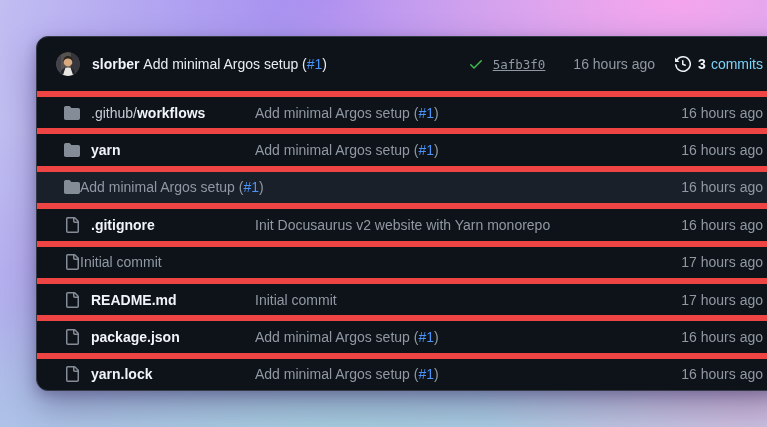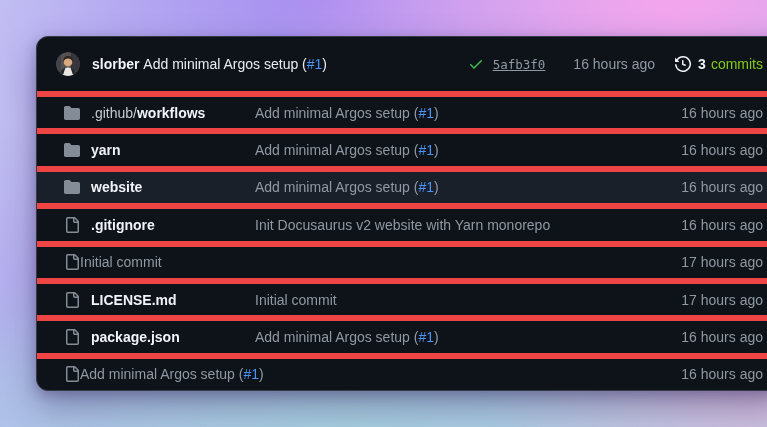--- a/index.html
+++ b/index.html
@@ -35,21 +35,21 @@
   .head-msg{margin-left:12px;white-space:nowrap;color:#e8edf3;}
   .author{font-weight:700;color:#f0f4fa;text-decoration:none;}
   .head-msg a.msg-link,.msg a.pr{color:#4a93f8;text-decoration:none;}
   .spacer{flex:1;}
   .hstat{display:flex;align-items:center;white-space:nowrap;}
   .check-ic{display:flex;width:16px;height:16px;color:#3fb950;margin-right:9px;}
   .hash{font-family:"DejaVu Sans Mono","Liberation Mono",monospace;font-size:12.5px;color:#9099a3;margin-right:28px;}
   .htime{color:#9099a3;margin-right:20px;}
   .hist-ic{display:flex;width:16px;height:16px;color:#eef2f7;margin-right:7px;}
   .ccount{font-weight:700;color:#f0f4fa;margin-right:5px;}
-  .clabel{color:#84cc16;}
+  .clabel{color:#7dd3fc;}
   .rows{flex:1;display:flex;flex-direction:column;}
   .row{
     flex:1;box-sizing:border-box;
     display:flex;align-items:center;
     padding:0 23px 0 27px;
     border-top:6px solid #ef4444;
     background:transparent;
   }
   .row.hl{background:#1a202a;}
   .icon{display:flex;width:16px;height:16px;color:#848d97;flex:0 0 16px;}
@@ -134,21 +134,20 @@
     <span class="time">16 hours ago</span>
   </div>
 
   <div class="row hl">
     <span class="icon ic-folder">
       <svg viewBox="0 0 16 16" fill="currentColor">
               <path d="M1.75 1A1.75 1.75 0 0 0 0 2.75v10.5C0 14.216.784 15 1.75 15h12.5A1.75 1.75 0 0 0 16 13.25v-8.5A1.75 1.75 0 0 0 14.25 3H7.5a.25.25 0 0 1-.2-.1l-.9-1.2C6.07 1.26 5.55 1 5 1H1.75Z"></path>
             </svg>
     </span>
 
-    <span class="name"><a href="#" class="prefix"></a><a href="#" class="fname">website</a></span>
     <span class="msg"><a href="#" style="color:inherit;text-decoration:none;">Add minimal Argos setup (</a><a href="#" class="pr">#1</a><span>)</span></span>
     <span class="time">16 hours ago</span>
   </div>
 
   <div class="row">
 
     <span class="icon ic-file">
       <svg viewBox="0 0 16 16" fill="currentColor">
               <path d="M2 1.75C2 .784 2.784 0 3.75 0h6.586c.464 0 .909.184 1.237.513l2.914 2.914c.329.328.513.773.513 1.237v9.586A1.75 1.75 0 0 1 13.25 16h-9.5A1.75 1.75 0 0 1 2 14.25Zm1.75-.25a.25.25 0 0 0-.25.25v12.5c0 .138.112.25.25.25h9.5a.25.25 0 0 0 .25-.25V6h-2.75A1.75 1.75 0 0 1 9 4.25V1.5Zm6.75.062V4.25c0 .138.112.25.25.25h2.688l-.011-.013-2.914-2.914-.013-.011Z"></path>
             </svg>
@@ -169,21 +168,21 @@
     <span class="time">17 hours ago</span>
   </div>
 
   <div class="row">
 
     <span class="icon ic-file">
       <svg viewBox="0 0 16 16" fill="currentColor">
               <path d="M2 1.75C2 .784 2.784 0 3.75 0h6.586c.464 0 .909.184 1.237.513l2.914 2.914c.329.328.513.773.513 1.237v9.586A1.75 1.75 0 0 1 13.25 16h-9.5A1.75 1.75 0 0 1 2 14.25Zm1.75-.25a.25.25 0 0 0-.25.25v12.5c0 .138.112.25.25.25h9.5a.25.25 0 0 0 .25-.25V6h-2.75A1.75 1.75 0 0 1 9 4.25V1.5Zm6.75.062V4.25c0 .138.112.25.25.25h2.688l-.011-.013-2.914-2.914-.013-.011Z"></path>
             </svg>
     </span>
-    <span class="name"><a href="#" class="prefix"></a><a href="#" class="fname">LICENSE.md</a></span>
+    <span class="name"><a href="#" class="prefix"></a><a href="#" class="fname">README.md</a></span>
     <span class="msg"><a href="#" style="color:inherit;text-decoration:none;">Initial commit</a><a href="#" class="pr"></a><span></span></span>
     <span class="time">17 hours ago</span>
   </div>
 
   <div class="row">
 
     <span class="icon ic-file">
       <svg viewBox="0 0 16 16" fill="currentColor">
               <path d="M2 1.75C2 .784 2.784 0 3.75 0h6.586c.464 0 .909.184 1.237.513l2.914 2.914c.329.328.513.773.513 1.237v9.586A1.75 1.75 0 0 1 13.25 16h-9.5A1.75 1.75 0 0 1 2 14.25Zm1.75-.25a.25.25 0 0 0-.25.25v12.5c0 .138.112.25.25.25h9.5a.25.25 0 0 0 .25-.25V6h-2.75A1.75 1.75 0 0 1 9 4.25V1.5Zm6.75.062V4.25c0 .138.112.25.25.25h2.688l-.011-.013-2.914-2.914-.013-.011Z"></path>
             </svg>
@@ -193,18 +192,19 @@
     <span class="time">16 hours ago</span>
   </div>
 
   <div class="row">
 
     <span class="icon ic-file">
       <svg viewBox="0 0 16 16" fill="currentColor">
               <path d="M2 1.75C2 .784 2.784 0 3.75 0h6.586c.464 0 .909.184 1.237.513l2.914 2.914c.329.328.513.773.513 1.237v9.586A1.75 1.75 0 0 1 13.25 16h-9.5A1.75 1.75 0 0 1 2 14.25Zm1.75-.25a.25.25 0 0 0-.25.25v12.5c0 .138.112.25.25.25h9.5a.25.25 0 0 0 .25-.25V6h-2.75A1.75 1.75 0 0 1 9 4.25V1.5Zm6.75.062V4.25c0 .138.112.25.25.25h2.688l-.011-.013-2.914-2.914-.013-.011Z"></path>
             </svg>
     </span>
+    <span class="name"><a href="#" class="prefix"></a><a href="#" class="fname">yarn.lock</a></span>
     <span class="msg"><a href="#" style="color:inherit;text-decoration:none;">Add minimal Argos setup (</a><a href="#" class="pr">#1</a><span>)</span></span>
     <span class="time">16 hours ago</span>
   </div>
 </div>
   </div>
 </div>
 
 </body></html>

